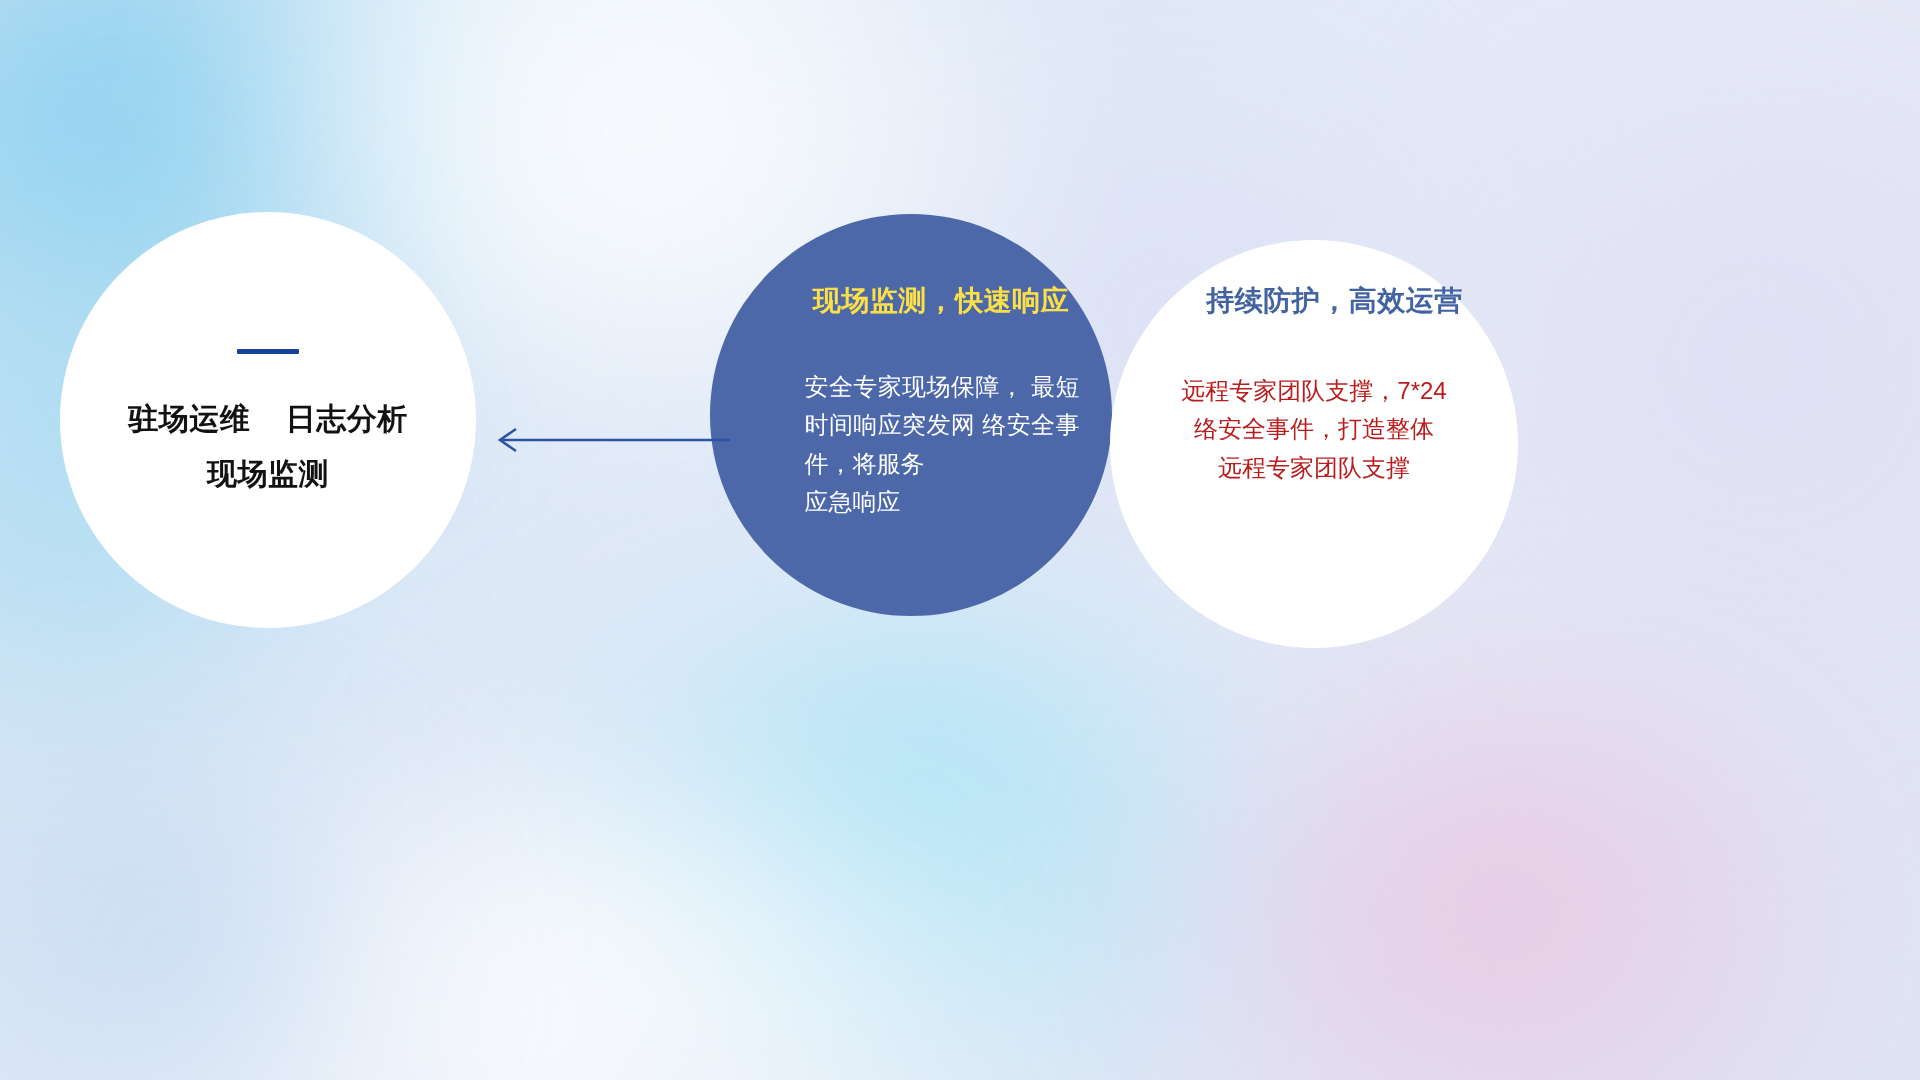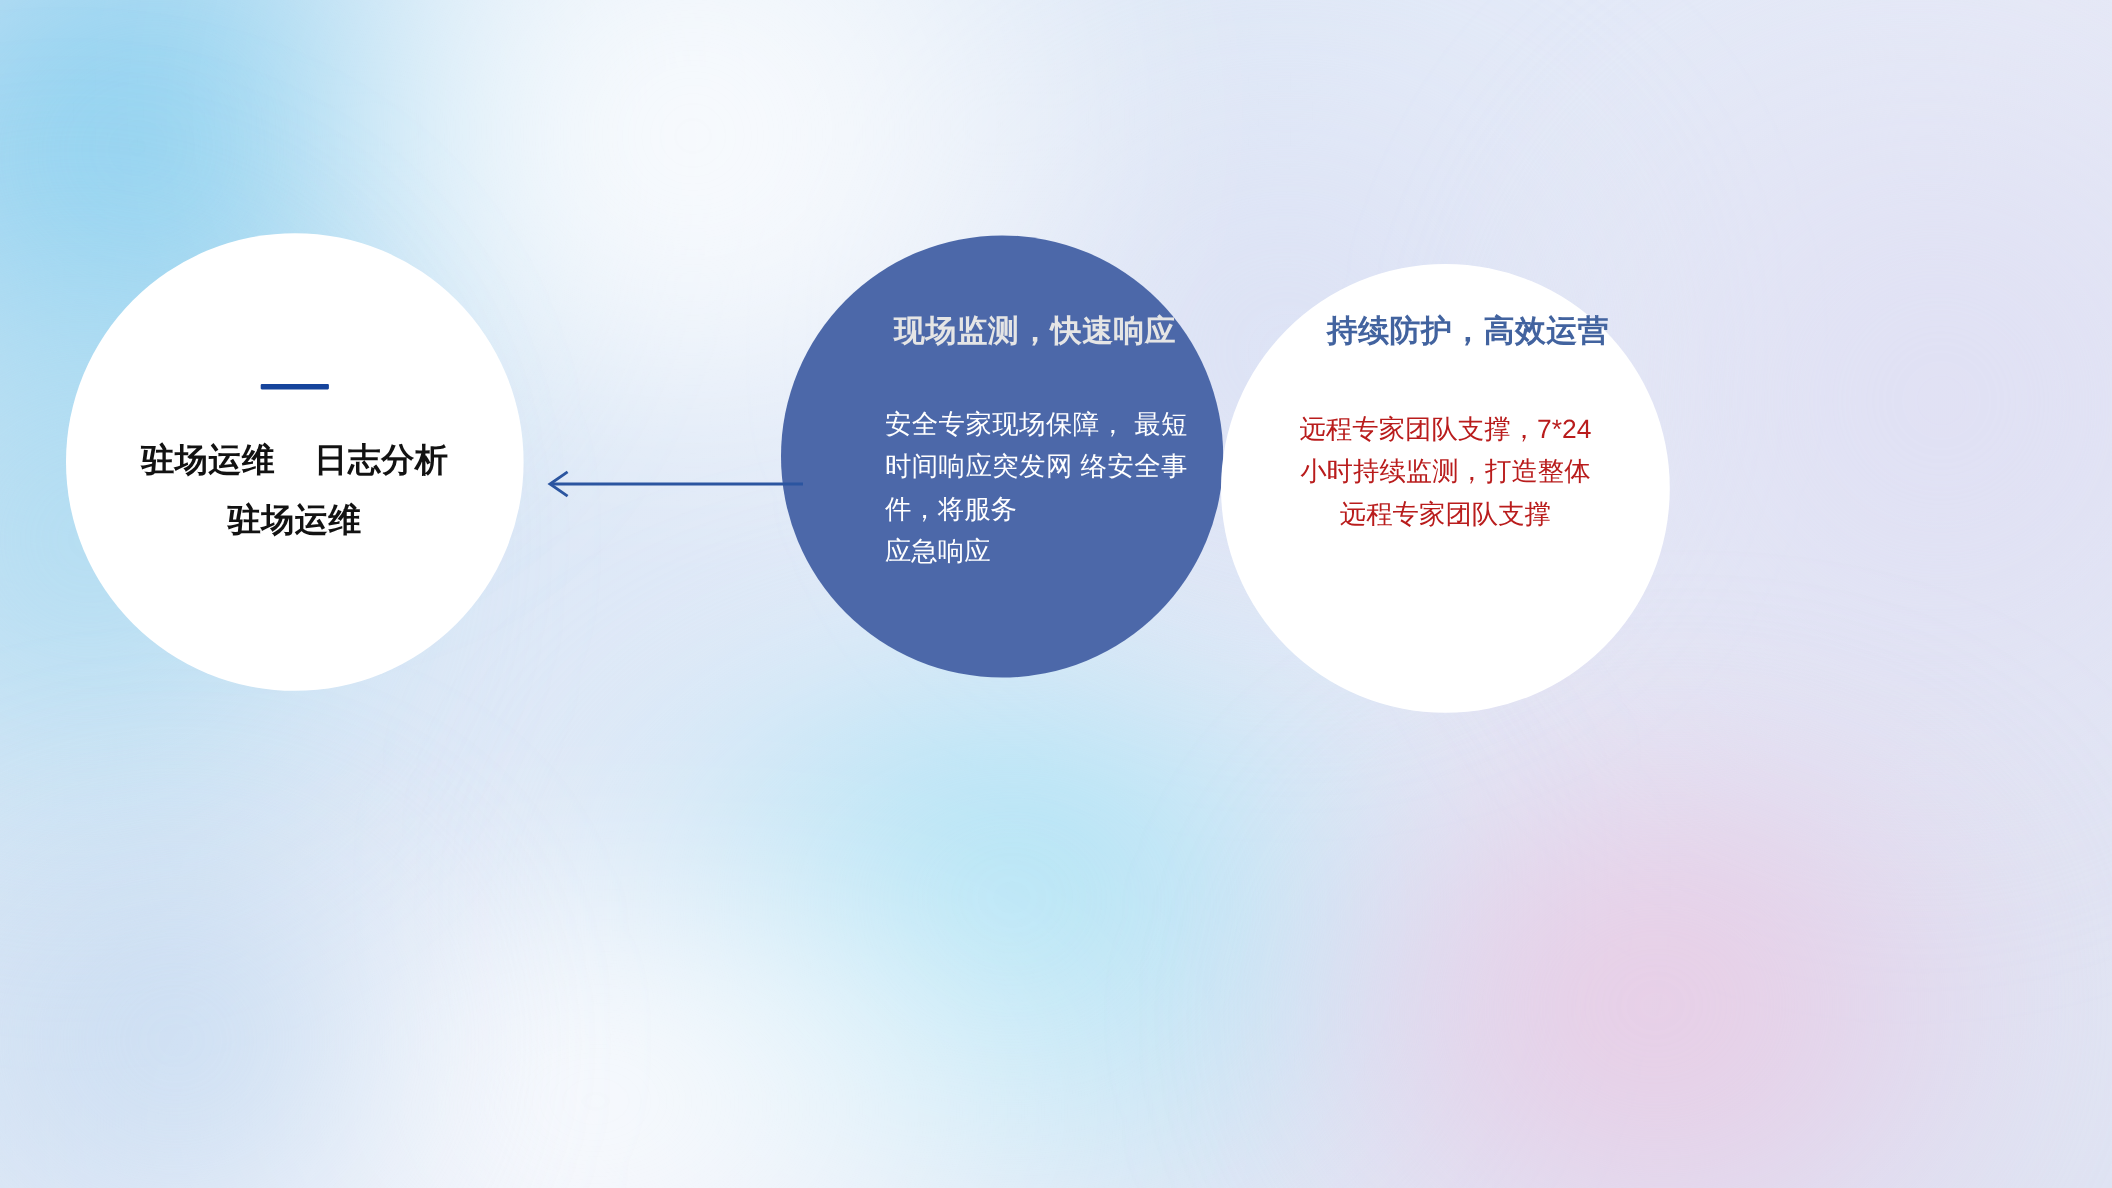--- a/index.html
+++ b/index.html
@@ -61,21 +61,21 @@
     white-space:pre;line-height:1.15;
   }
 
   
   .mid-inner{
     position:absolute;left:0;top:0;width:402px;height:402px;
     display:flex;flex-direction:column;align-items:center;
     padding-top:68px;box-sizing:border-box;
   }
   .mid-title{
-    font-size:28px;font-weight:bold;color:#e5e5e5;letter-spacing:.5px;
+    font-size:28px;font-weight:bold;color:#fde047;letter-spacing:.5px;
     white-space:nowrap;margin-left:60px;
   }
   .mid-body{
     margin-top:48px;margin-left:62px;width:275px;
     font-size:24px;color:#ffffff;line-height:1.60;text-align:justify;
     text-align-last:left;
   }
   .mid-body .lastline{display:block;}
 
   
@@ -122,31 +122,31 @@
         <span class="bline lastline">应急响应</span>
       </div>
     </div>
   </div>
 
   <div class="circle circle-left">
     <div class="left-inner">
       <div class="dash"></div>
       <div class="left-lines">
         <div class="left-line">驻场运维    日志分析</div>
-        <div class="left-line">驻场运维</div>
+        <div class="left-line">现场监测</div>
       </div>
     </div>
   </div>
 
   <div class="circle circle-right">
     <div class="right-inner">
       <div class="right-title">持续防护，高效运营</div>
       <div class="right-body">
         <span class="bline">远程专家团队支撑，7*24</span>
-        <span class="bline">小时持续监测，打造整体</span>
+        <span class="bline">络安全事件，打造整体</span>
         <span class="bline">远程专家团队支撑</span>
       </div>
     </div>
   </div>
 
   <svg class="arrow" viewBox="0 0 250 32">
     <line x1="250" y1="16" x2="22" y2="16" stroke="#2b55a0" stroke-width="2.6"></line>
     <polyline points="36,5 20,16 36,27" fill="none" stroke="#2b55a0" stroke-width="2.6" stroke-linecap="butt" stroke-linejoin="miter"></polyline>
   </svg>
 

